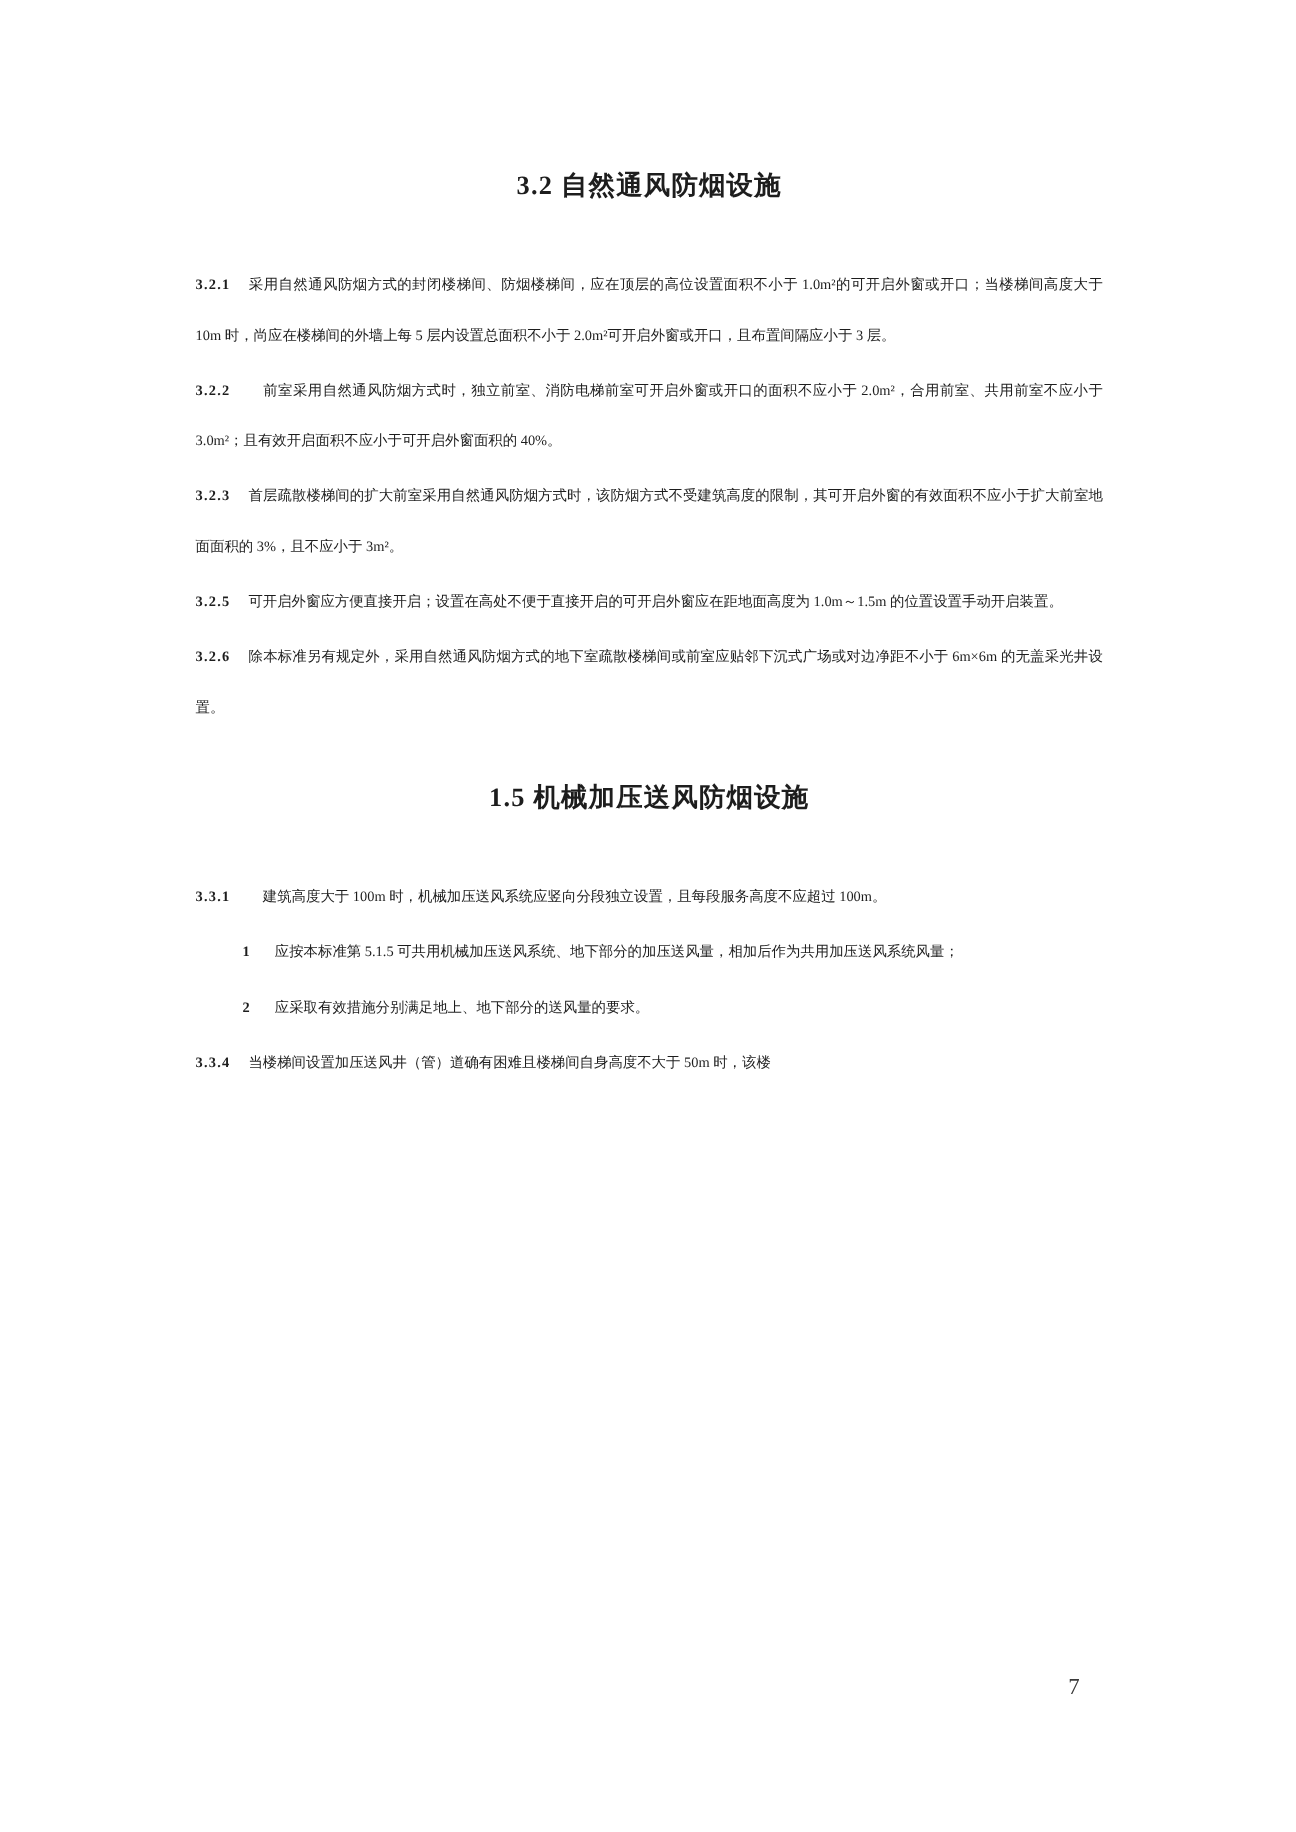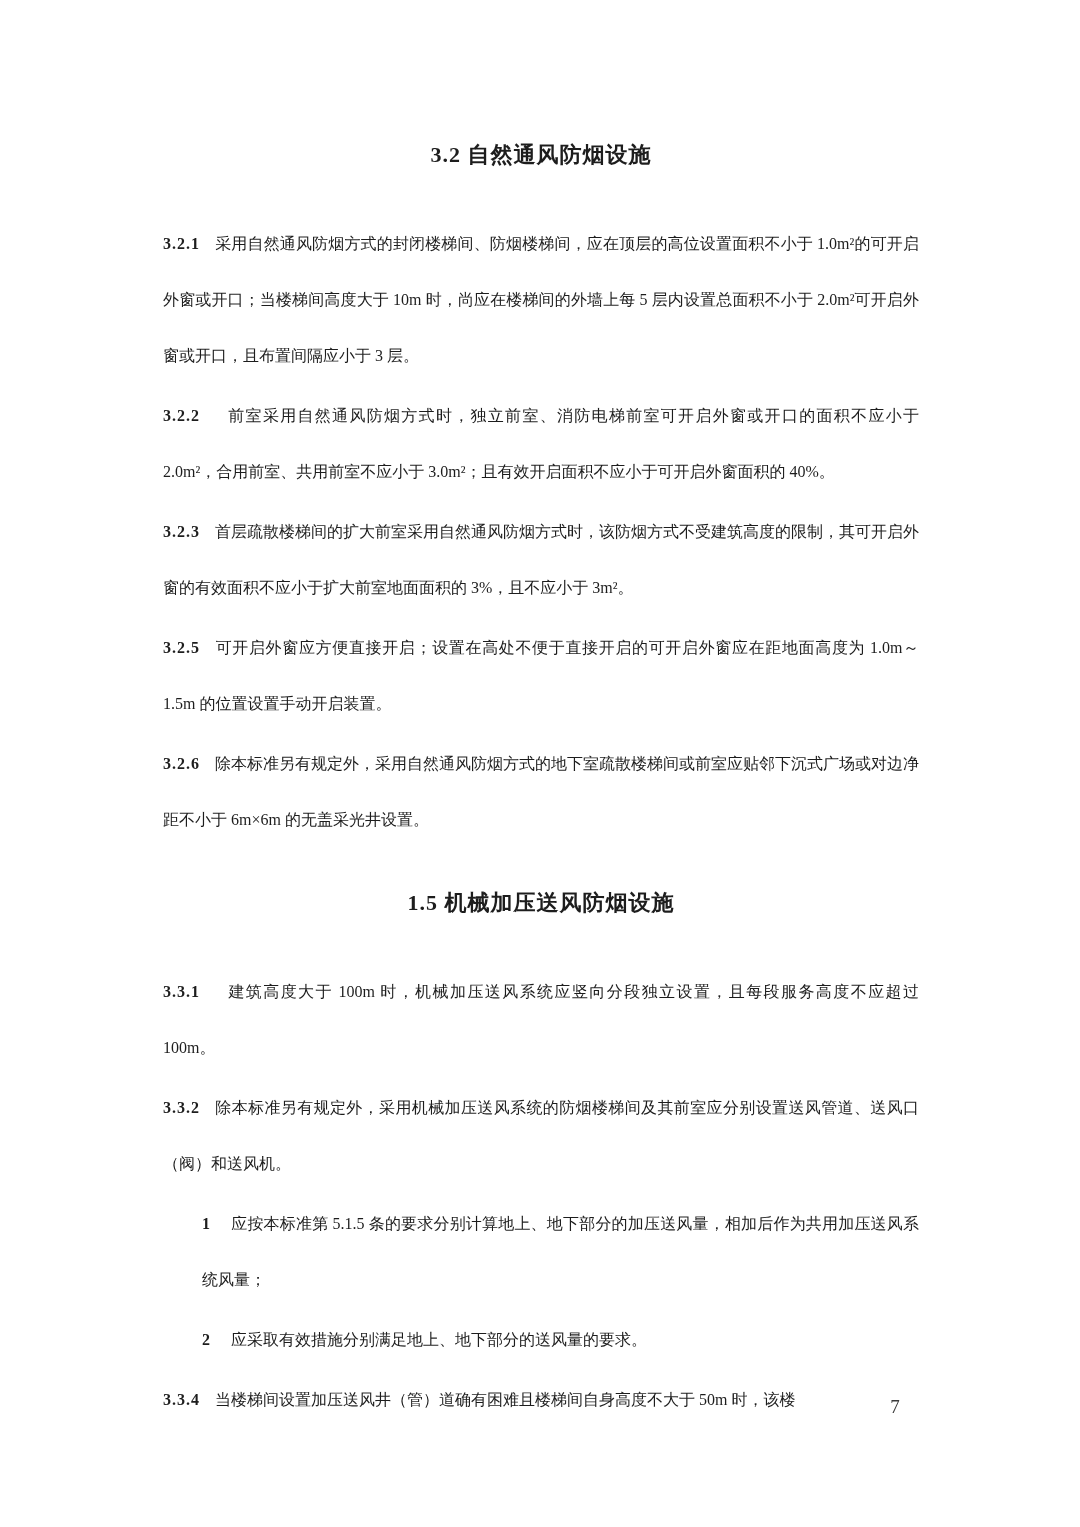--- a/index.html
+++ b/index.html
@@ -28,22 +28,22 @@
     line-height: 30px;
     font-weight: 700;
     text-align: center;
     letter-spacing: 1px;
     margin: 0 0 46px 0;
   }
   .sec-title.second {
     margin-top: 40px;
   }
   .clause {
-    font-size: 16px;
-    line-height: 56px;
+    font-size: 12px;
+    line-height: 42px;
     text-align: justify;
     margin: 0 0 4px 0;
   }
   .clause .num {
     font-weight: 700;
     padding-right: 15px;
     letter-spacing: 1px;
     white-space: nowrap;
   }
   .clause .num.gap-wide {
@@ -94,27 +94,24 @@
     <p class="clause">
       <span class="num">3.2.6</span><span class="txt">除本标准另有规定外，采用自然通风防烟方式的地下室疏散楼梯间或前室应贴邻下沉式广场或对边净距不小于 6m×6m 的无盖采光井设置。</span>
     </p>
 
     <h2 class="sec-title second">1.5 机械加压送风防烟设施</h2>
 
     <p class="clause">
       <span class="num gap-wide">3.3.1</span><span class="txt">建筑高度大于 100m 时，机械加压送风系统应竖向分段独立设置，且每段服务高度不应超过 100m。</span>
     </p>
 
-    <p class="clause">
-      <span class="num">3.3.2</span><span class="txt">除本标准另有规定外，采用机械加压送风系统的防烟楼梯间及其前室应分别设置送风管道、送风口（阀）和送风机。</span>
-    </p>
 
 
     <p class="clause sub">
-      <span class="num">1</span><span class="txt">应按本标准第 5.1.5 条的要求分别计算地上、地下部分的加压送风量，相加后作为共用加压送风系统风量；</span>
+      <span class="num">1</span><span class="txt">应按本标准第 5.1.5 可共用机械加压送风系统、地下部分的加压送风量，相加后作为共用加压送风系统风量；</span>
     </p>
 
     <p class="clause sub">
       <span class="num">2</span><span class="txt">应采取有效措施分别满足地上、地下部分的送风量的要求。</span>
     </p>
 
     <p class="clause">
       <span class="num">3.3.4</span><span class="txt">当楼梯间设置加压送风井（管）道确有困难且楼梯间自身高度不大于 50m 时，该楼</span>
     </p>
 

